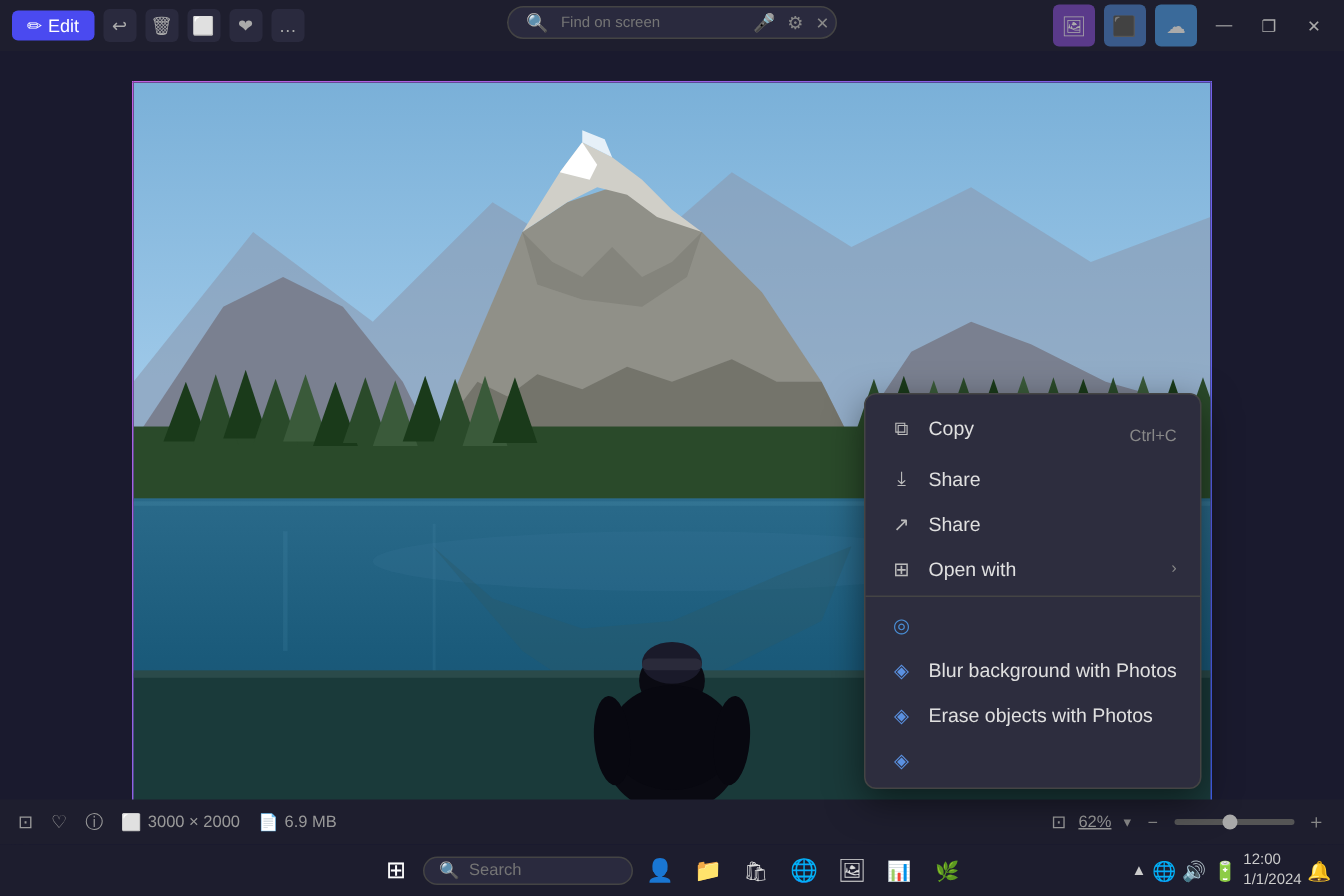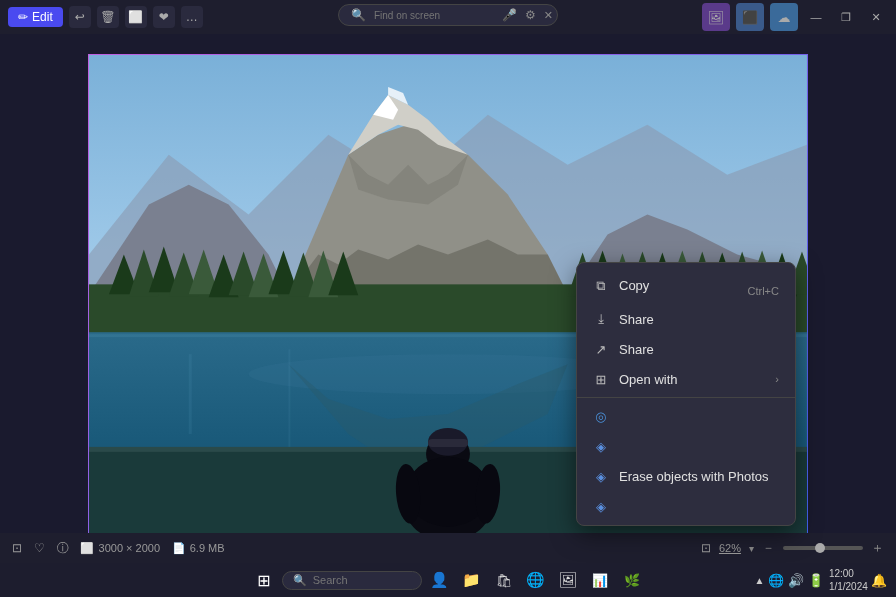--- a/index.html
+++ b/index.html
@@ -426,20 +426,21 @@
       <span class="ctx-icon">⊞</span>
       <span class="ctx-label">Open with</span>
       <span class="ctx-arrow">›</span>
     </div>
     <div class="ctx-divider"></div>
     <div class="ctx-item">
       <span class="ctx-icon" style="color:#4a90d8;">◎</span>
     </div>
     <div class="ctx-item">
       <span class="ctx-icon" style="color:#5a90e0;">◈</span>
+      <span class="ctx-label">Blur background with Photos</span>
     </div>
     <div class="ctx-item">
       <span class="ctx-icon" style="color:#5a90e0;">◈</span>
       <span class="ctx-label">Erase objects with Photos</span>
     </div>
     <div class="ctx-item">
       <span class="ctx-icon" style="color:#5a90e0;">◈</span>
     </div>
   </div>
 </div>

